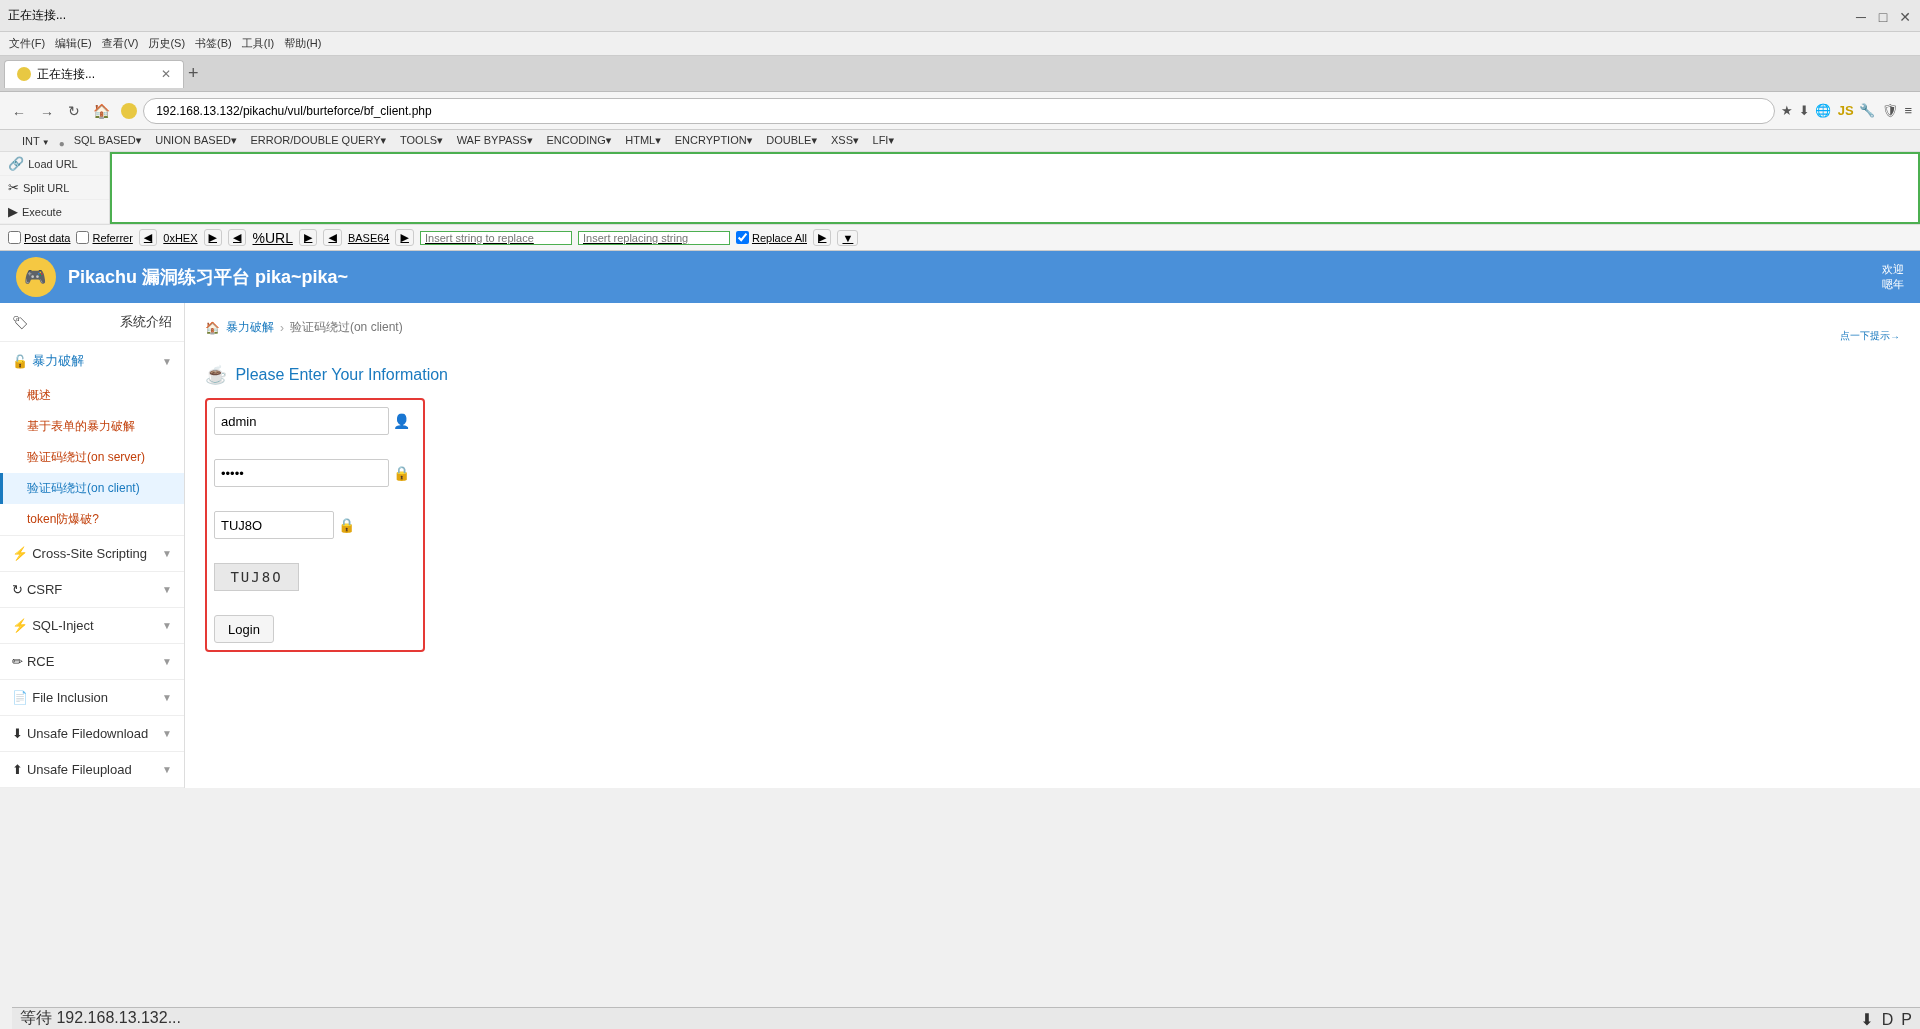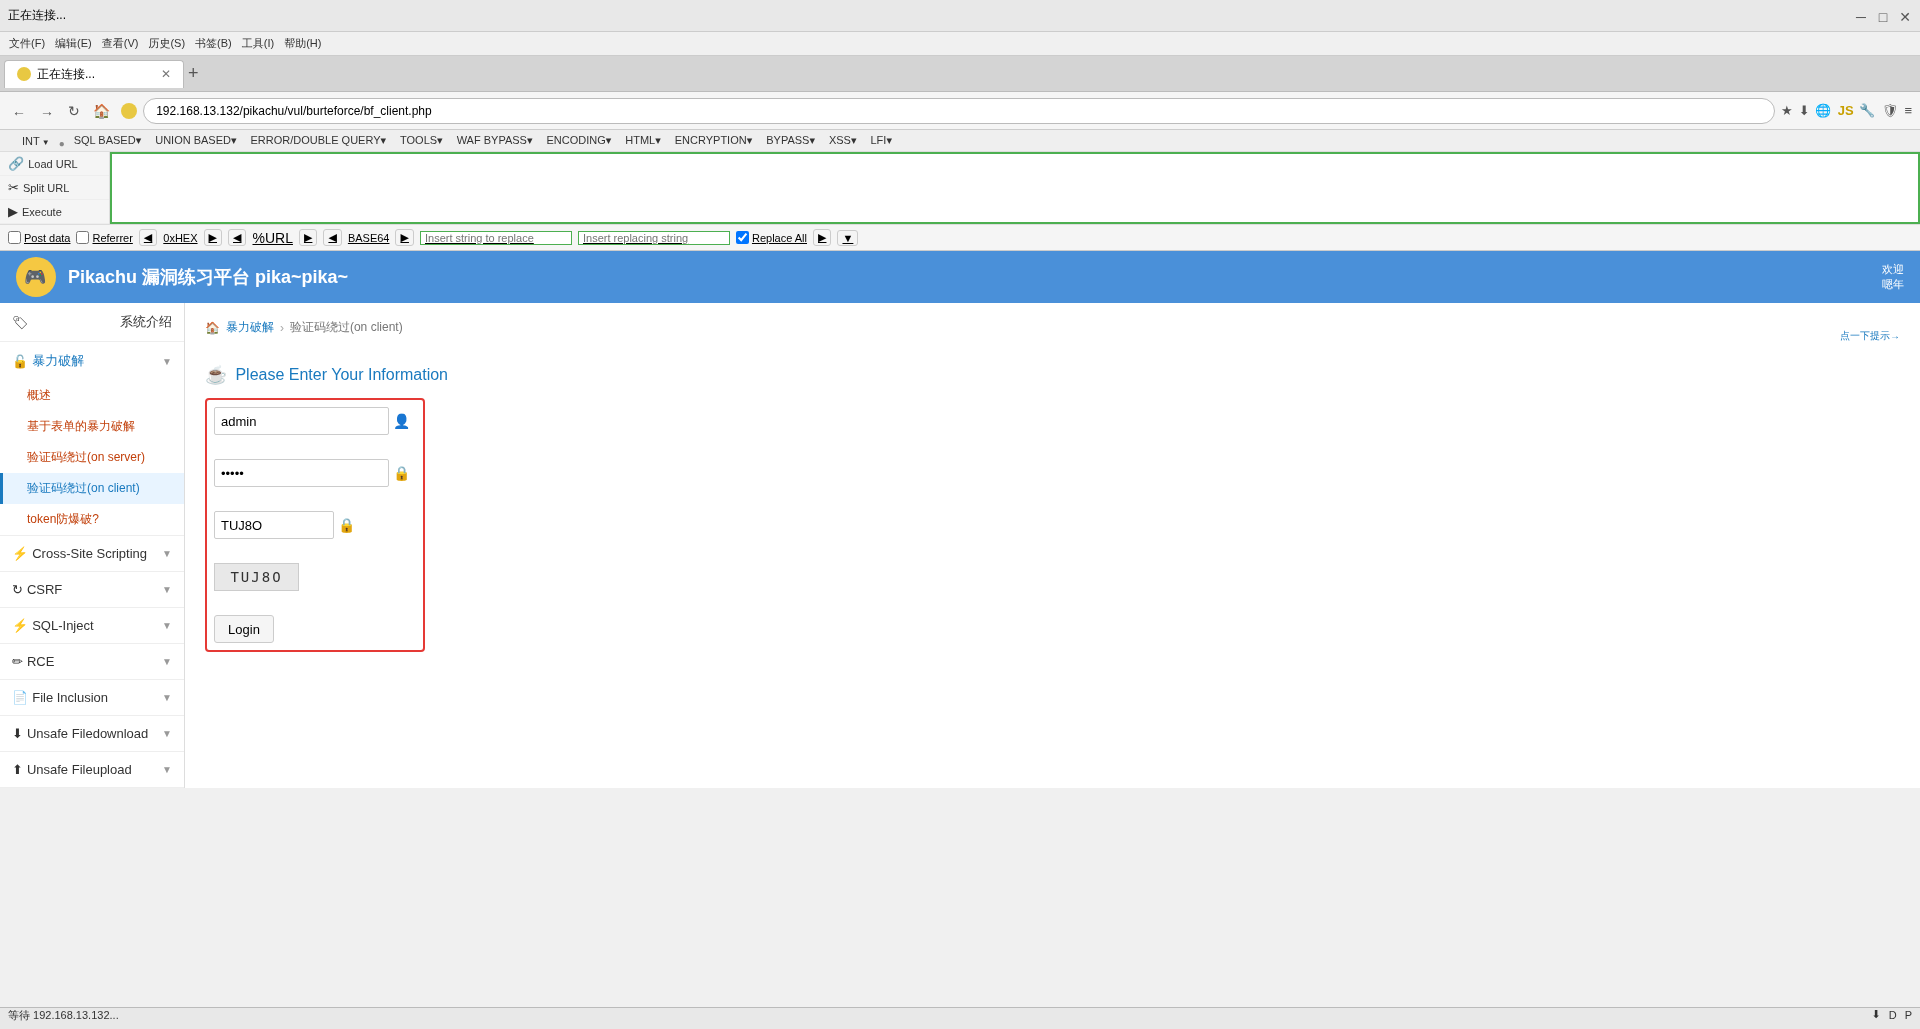--- a/index.html
+++ b/index.html
@@ -154,23 +154,23 @@
       display: flex; align-items: center; justify-content: center;
       font-size: 14px; letter-spacing: 2px; color: #333; font-family: monospace;
     }
     .login-btn {
       width: 60px; height: 28px; background: #f5f5f5; border: 1px solid #ccc;
       border-radius: 3px; cursor: pointer; font-size: 13px;
     }
 
     
     .status-bar {
-      position: fixed; bottom: 0; left: 0; right: 0;
-      display: flex; align-items: flex-start; justify-content: space-between;
-      background: #e8e8e8; height: 22px; padding: 0 8px; font-size: 11px; color: #333;
+      position: fixed; bottom: 0; left: 12px; right: 0;
+      display: flex; align-items: flex-end; justify-content: space-between;
+      background: #e8e8e8; height: 22px; padding: 0 8px; font-size: 16px; color: #333;
       border-top: 1px solid #bbb; z-index: 100;
     }
     .status-right { display: flex; gap: 8px; align-items: center; }
   </style>
 </head>
 <body>
 
 <div class="title-bar">
   <div class="title-bar-left">
     <span>正在连接...</span>
@@ -225,21 +225,21 @@
     <button class="hackbar-btn with-arrow">INT</button>
     <span style="color:#888;font-size:10px;">●</span>
     <button class="hackbar-btn">SQL BASED▾</button>
     <button class="hackbar-btn">UNION BASED▾</button>
     <button class="hackbar-btn">ERROR/DOUBLE QUERY▾</button>
     <button class="hackbar-btn">TOOLS▾</button>
     <button class="hackbar-btn">WAF BYPASS▾</button>
     <button class="hackbar-btn">ENCODING▾</button>
     <button class="hackbar-btn">HTML▾</button>
     <button class="hackbar-btn">ENCRYPTION▾</button>
-    <button class="hackbar-btn">BYPASS▾</button>
+    <button class="hackbar-btn">DOUBLE▾</button>
     <button class="hackbar-btn">XSS▾</button>
     <button class="hackbar-btn">LFI▾</button>
   </div>
 
   <div class="hackbar-url-area">
     <div class="hackbar-sidebar">
       <button class="hackbar-side-btn">
         <span class="sb-icon">🔗</span>
         <span>Load URL</span>
       </button>

